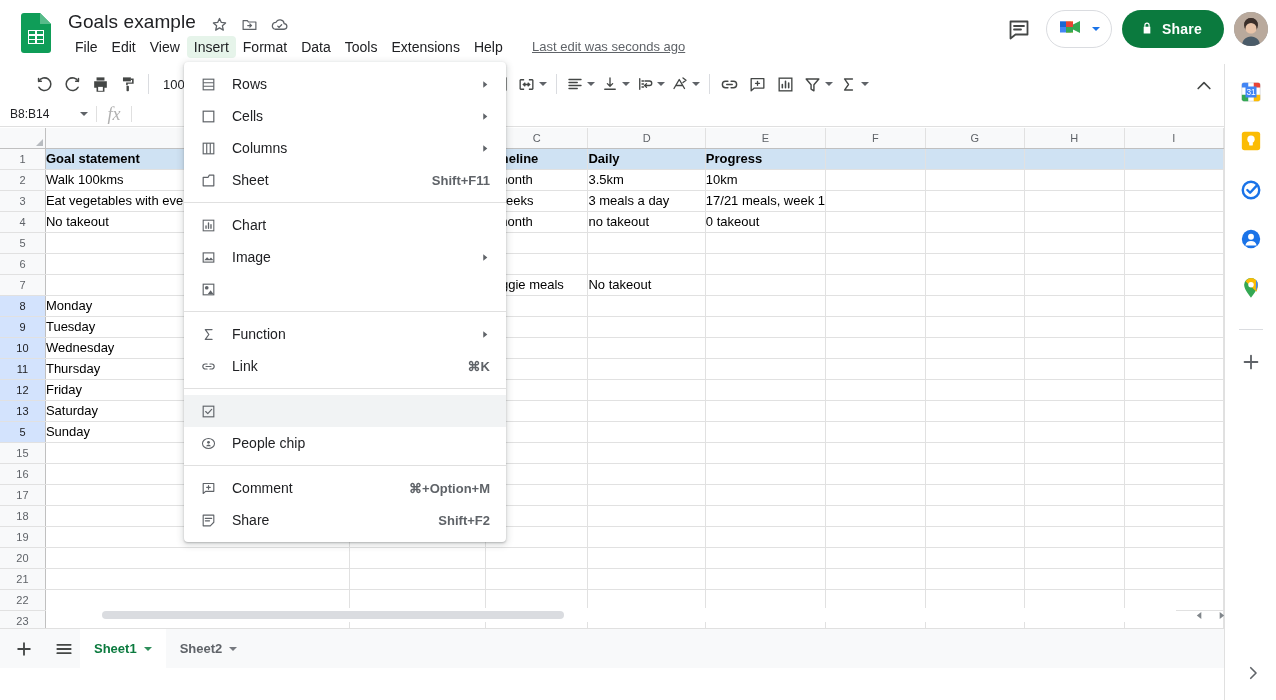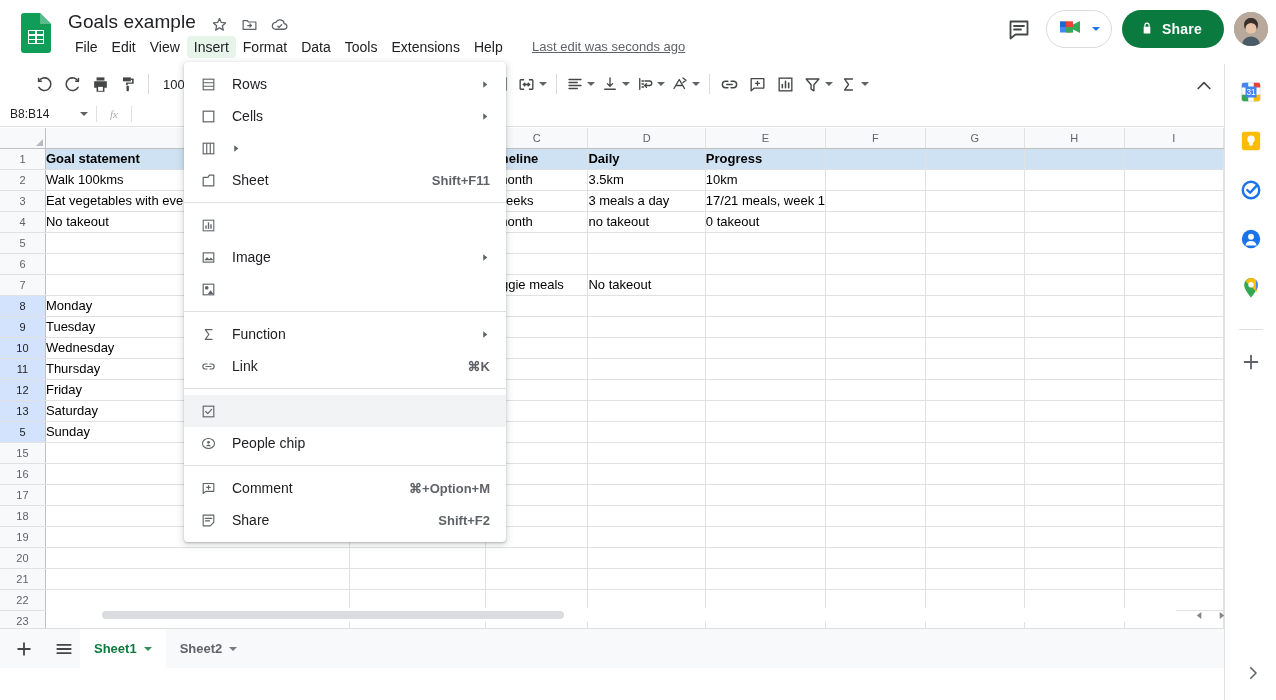--- a/index.html
+++ b/index.html
@@ -78,21 +78,21 @@
     position: absolute; left: 0; top: 102px; width: 1224px; height: 25px;
     display: flex; align-items: center; border-bottom: 1px solid #e0e0e0; background: #fff;
   }
   .namebox {
     width: 96px; height: 24px; display: flex; align-items: center; padding-left: 10px;
     font-size: 12px; color: #202124; cursor: text;
   }
   .namebox-caret { margin-left: auto; margin-right: 8px; }
   .fb-sep { width: 1px; height: 16px; background: #e0e0e0; }
   .fx { width: 34px; display: flex; align-items: center; justify-content: center;
-    font-style: italic; font-family: "Liberation Serif", serif; color: #b0b0b0; font-size: 11px; }
+    font-style: italic; font-family: "Liberation Serif", serif; color: #b0b0b0; font-size: 18px; }
   .formula-input { flex: 1; height: 24px; font-size: 12px; color: #202124; padding-left: 8px; cursor: text; }
 
   
   .grid-wrap { position: absolute; left: 0; top: 128px; width: 1224px; height: 526px; overflow: hidden;
     background: #fff; }
   table.grid { border-collapse: collapse; table-layout: fixed; }
   table.grid td, table.grid th { padding: 0; margin: 0; }
   .colhead {
     height: 20px; background: #f8f9fa; border-right: 1px solid #e1e1e1; border-bottom: 1px solid #c0c0c0;
     font-size: 11px; font-weight: normal; color: #5f6368; text-align: center; vertical-align: middle;
@@ -871,20 +871,21 @@
           </svg>
         </span>
       </div>
       <div class="mi">
         <span class="mi-icon">
           <svg width="17" height="17" viewBox="0 0 24 24" fill="none" stroke="#5f6368" stroke-width="1.6">
             <rect x="4.5" y="4.5" width="15" height="15"></rect>
             <path d="M9.5 4.5v15M14.5 4.5v15"></path>
           </svg>
         </span>
+        <span class="mi-label">Columns</span>
         <span class="mi-arrow">
           <svg width="9" height="9" viewBox="0 0 10 10" fill="#5f6368">
             <path d="M2.5 1.5L7 5l-4.5 3.5z"></path>
           </svg>
         </span>
       </div>
       <div class="mi">
         <span class="mi-icon">
           <svg width="17" height="17" viewBox="0 0 24 24" fill="none" stroke="#5f6368" stroke-width="1.7">
             <path d="M4.5 7.5h7l1.5-3h6.5v15h-15z" stroke-linejoin="round"></path>
@@ -894,20 +895,21 @@
         <span class="mi-accel">Shift+F11</span>
       </div>
       <div class="menu-div"></div>
       <div class="mi">
         <span class="mi-icon">
           <svg width="17" height="17" viewBox="0 0 24 24" fill="none" stroke="#5f6368" stroke-width="1.5">
             <rect x="4.5" y="4.5" width="15" height="15"></rect>
             <path d="M8.5 16v-3.5M12 16V8.5M15.5 16v-5" stroke-width="1.9" stroke-linecap="round"></path>
           </svg>
         </span>
+        <span class="mi-label">Chart</span>
       </div>
       <div class="mi">
         <span class="mi-icon">
           <svg width="17" height="17" viewBox="0 0 24 24" fill="none" stroke="#5f6368" stroke-width="1.6">
             <rect x="4.5" y="5.5" width="15" height="13"></rect>
             <path d="M6 16l4-4.5 3 3 2.5-2.5 3.5 4" fill="#5f6368" stroke="none"></path>
           </svg>
         </span>
         <span class="mi-label">Image</span>
         <span class="mi-arrow">

